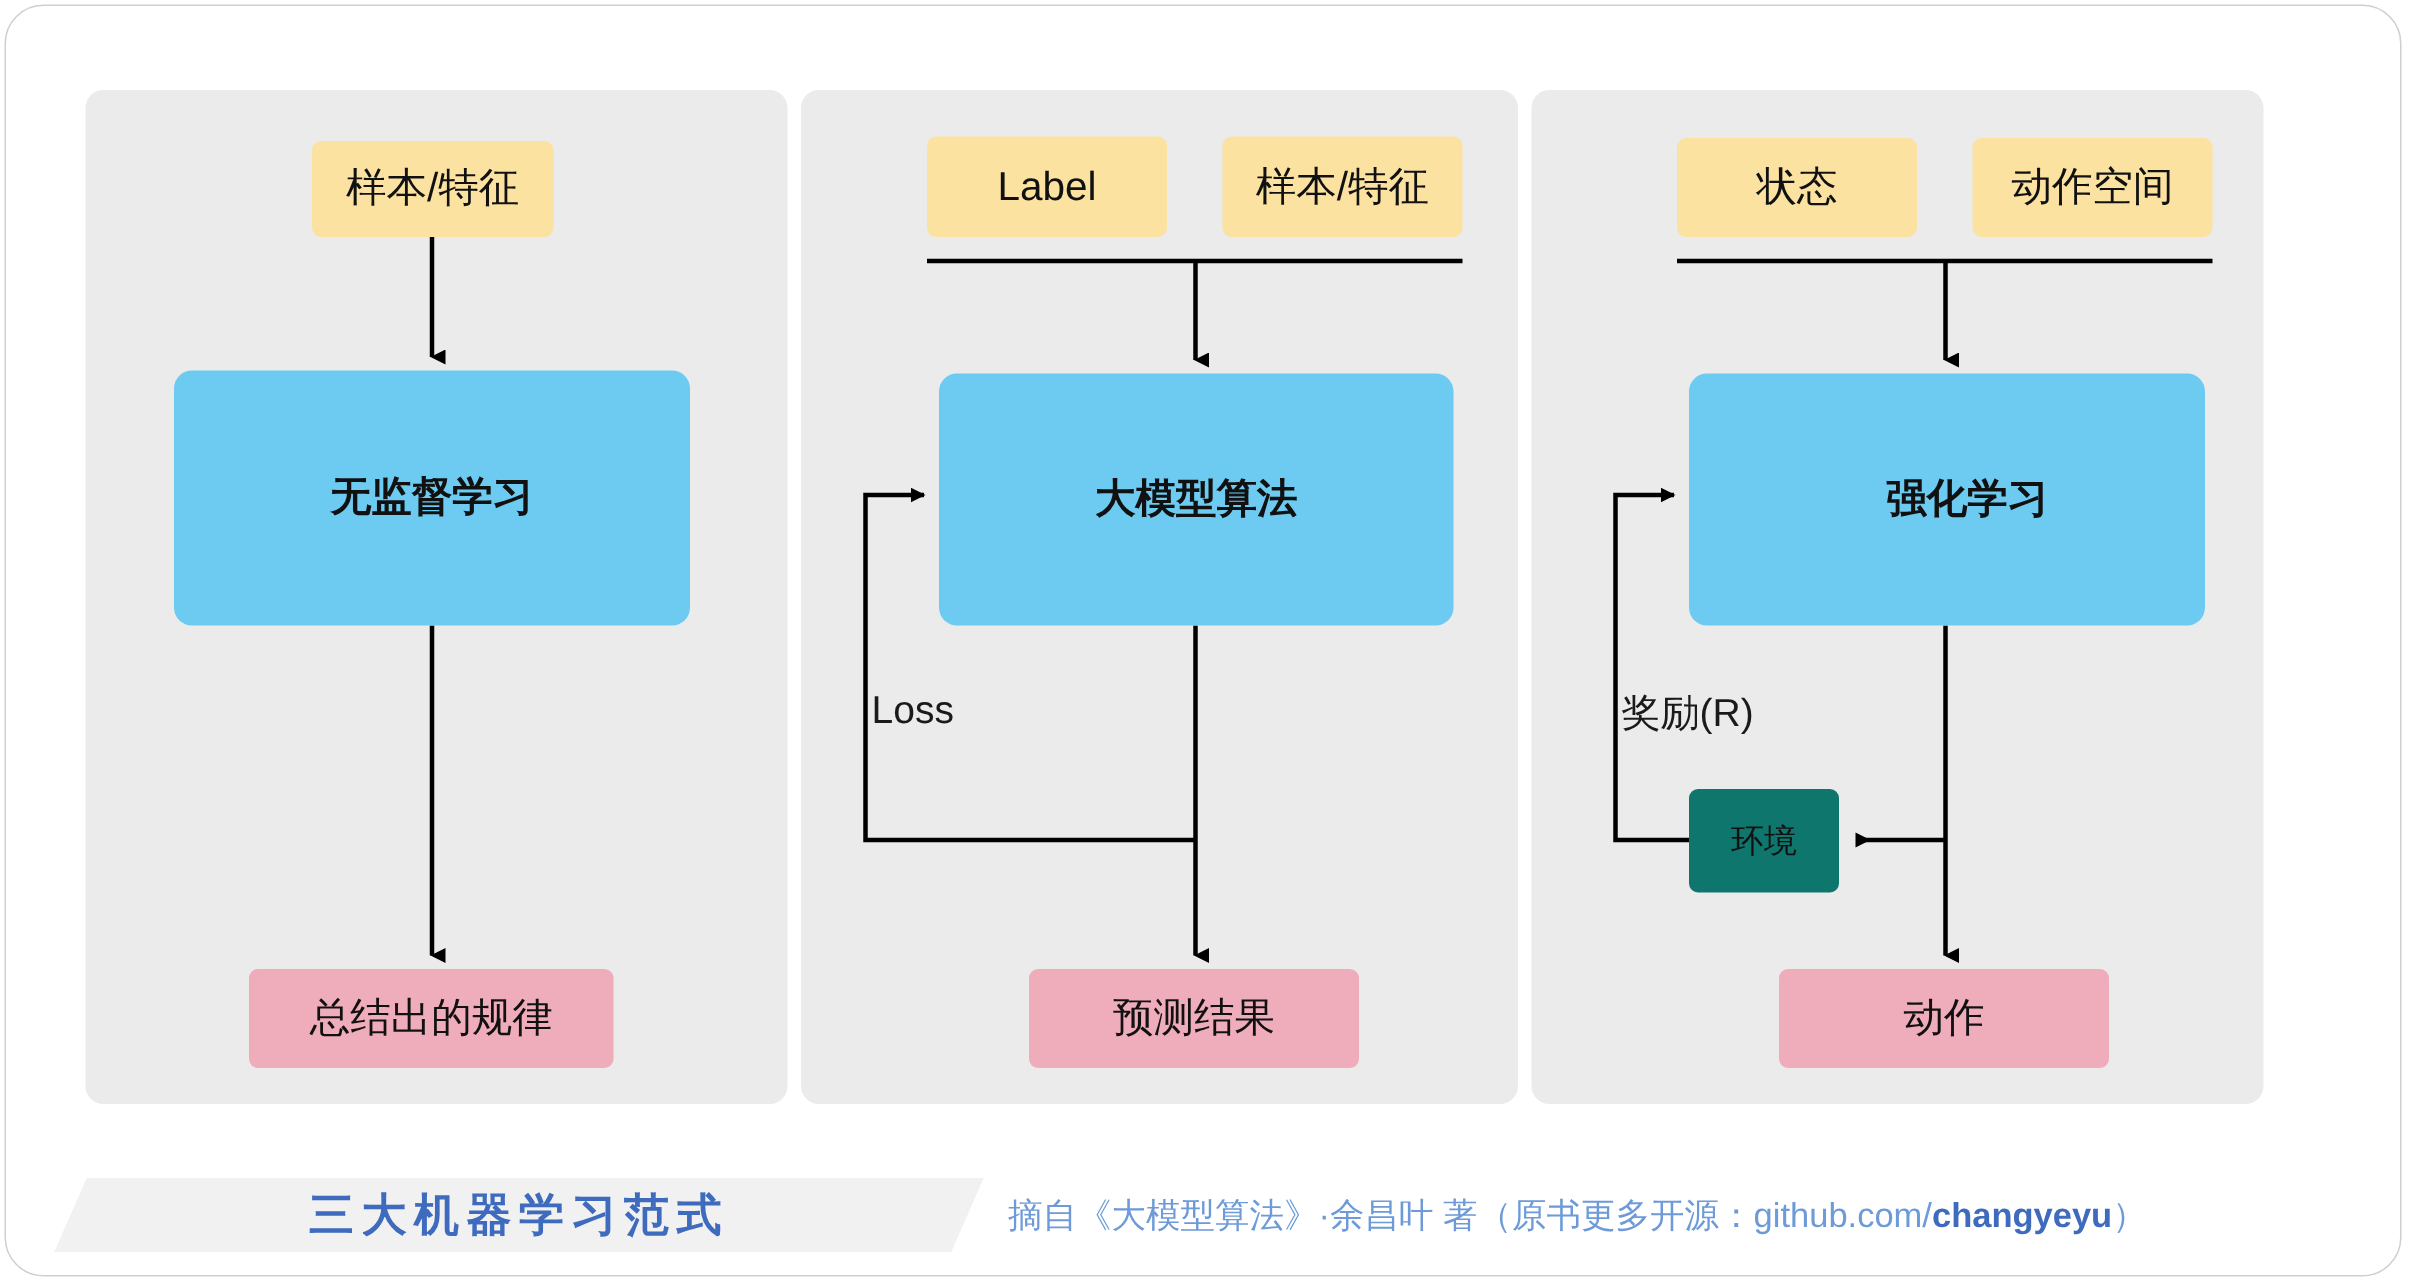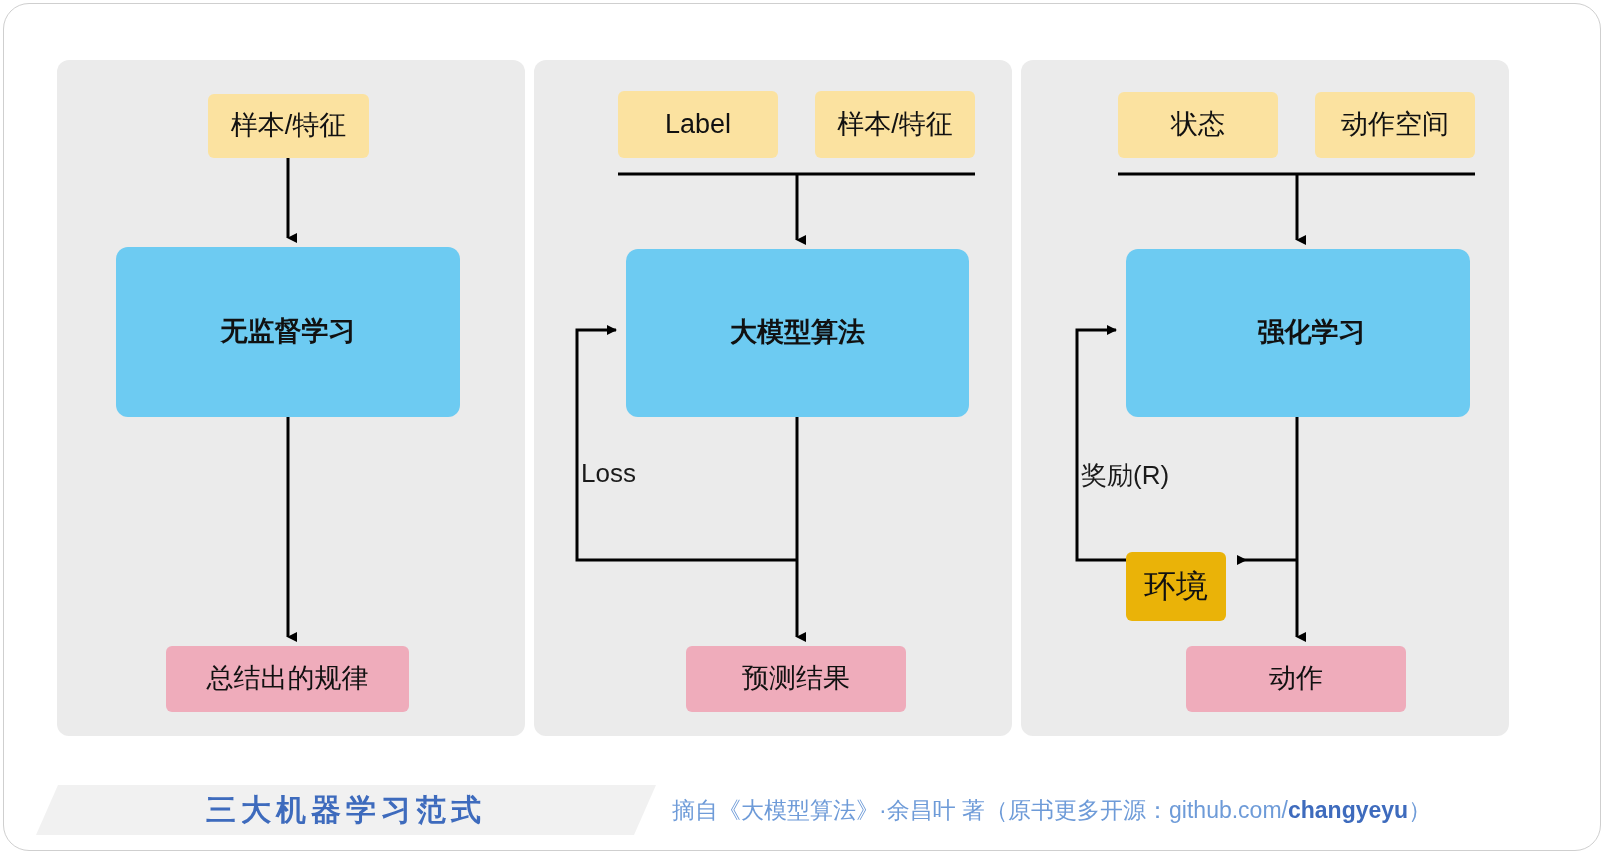--- a/index.html
+++ b/index.html
@@ -47,21 +47,21 @@
     align-items: center;
     justify-content: center;
     text-align: center;
     color: #111111;
     line-height: 1.15;
     white-space: nowrap;
   }
   .node.input  { background: #fbe2a0; border-radius: 6px; font-size: 27px; }
   .node.proc   { background: #6dcbf2; border-radius: 12px; font-size: 27px; font-weight: bold; }
   .node.output { background: #efacbb; border-radius: 6px;  font-size: 27px; }
-  .node.env    { background: #eab308; border-radius: 6px;  font-size: 32px; margin-top: 26px; }
+  .node.env    { background: #0f766e; border-radius: 6px;  font-size: 22px; }
 
   
   #n-c1-input  { left: 208px; top: 94px;  width: 161px; height: 64px; }
   #n-c1-proc   { left: 116px; top: 247px; width: 344px; height: 170px; }
   #n-c1-output { left: 166px; top: 646px; width: 243px; height: 66px; }
 
   
   #n-c2-label  { left: 618px; top: 91px;  width: 160px; height: 67px; }
   #n-c2-feat   { left: 815px; top: 91px;  width: 160px; height: 67px; }
   #n-c2-proc   { left: 626px; top: 249px; width: 343px; height: 168px; }

